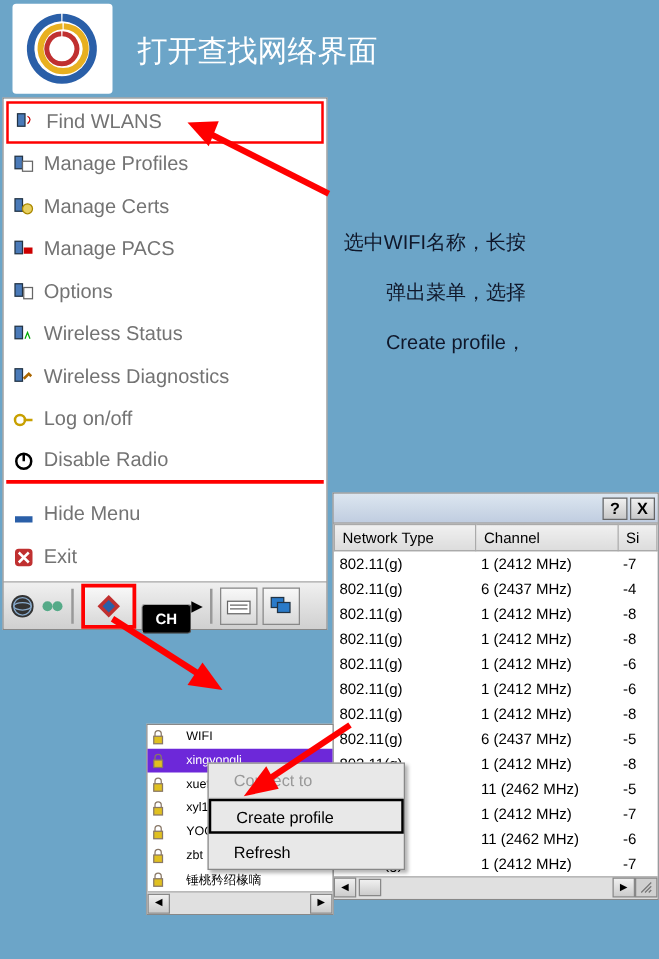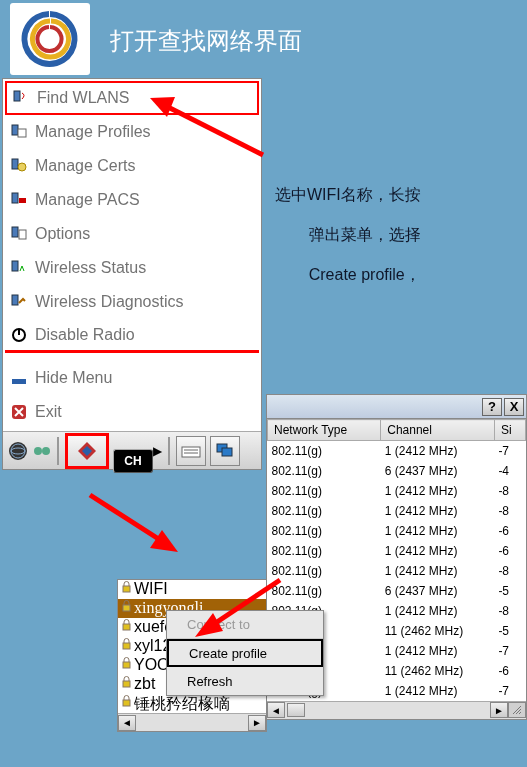--- a/index.html
+++ b/index.html
@@ -201,29 +201,29 @@
 .ssid-panel {
   position: absolute;
   left: 117px;
   top: 579px;
   width: 150px;
   background: #fff;
   border: 1px solid #888;
 }
 .ssid-row {
   display: flex;
+  align-items: center;
   height: 19px;
-  font-size: 16px;
+  font-size: 10px;
   padding-left: 2px;
-  gap: 1px;
+  gap: 16px;
 }
 .ssid-row.selected {
-  background: #a16207;
+  background: #6d28d9;
   color: #fff;
-  font-family: Liberation Serif, serif;
 }
 .ssid-icon {
   width: 13px; height: 13px;
   flex-shrink: 0;
 }
 .ssid-scrollbar {
   height: 18px;
   background: #e0e0e0;
   border-top: 1px solid #aaa;
   display:flex;
@@ -329,20 +329,29 @@
       <span>Wireless Status</span>
     </div>
     <div class="menu-item">
       <span class="menu-icon">
           <svg width="18" height="18">
             <rect x="2" y="2" width="6" height="10" fill="#4a7ab8" stroke="#234"></rect>
             <path d="M9 10 L13 6 L15 8" stroke="#a60" fill="none" stroke-width="2"></path>
           </svg>
         </span>
       <span>Wireless Diagnostics</span>
+    </div>
+    <div class="menu-item">
+      <span class="menu-icon">
+          <svg width="18" height="18">
+            <circle cx="6" cy="9" r="4" fill="none" stroke="#c8a000" stroke-width="2"></circle>
+            <rect x="9" y="8" width="7" height="2" fill="#c8a000"></rect>
+          </svg>
+        </span>
+      <span>Log on/off</span>
     </div>
     <div class="menu-item underline-red">
       <span class="menu-icon">
           <svg width="18" height="18">
             <circle cx="9" cy="9" r="6" fill="none" stroke="#000" stroke-width="2"></circle>
             <line x1="9" y1="3" x2="9" y2="9" stroke="#000" stroke-width="2"></line>
           </svg>
         </span>
       <span>Disable Radio</span>
     </div>

